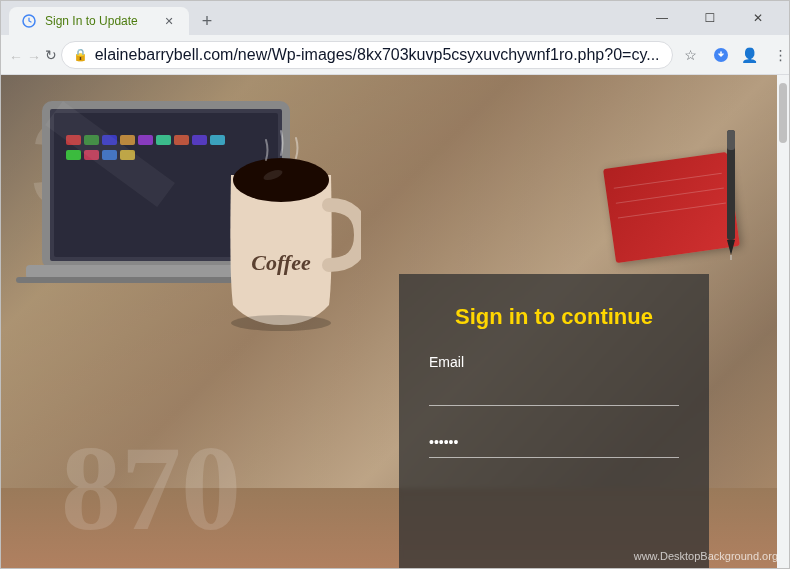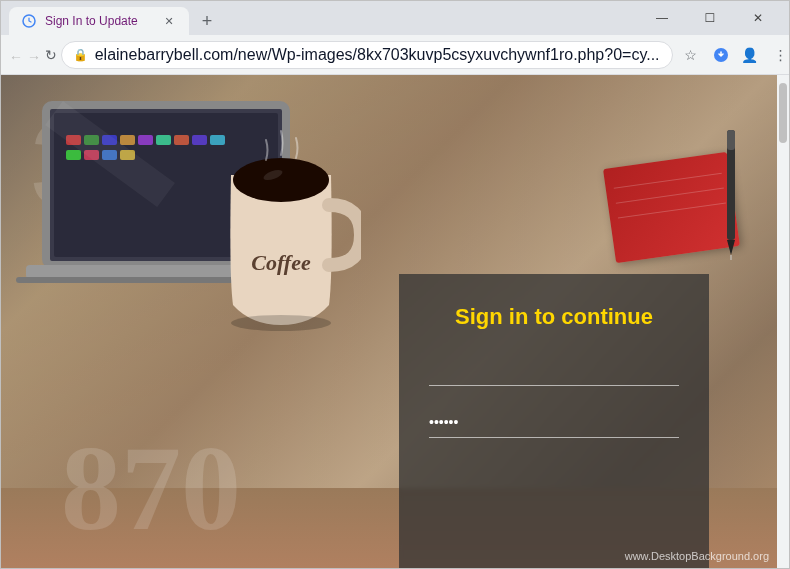--- a/index.html
+++ b/index.html
@@ -48,21 +48,21 @@
       width: 16px;
       height: 16px;
       display: flex;
       align-items: center;
       justify-content: center;
       color: #5f6368;
     }
 
     .tab-title {
       font-size: 12px;
-      color: #701a75;
+      color: #4d7c0f;
       flex: 1;
       white-space: nowrap;
       overflow: hidden;
       text-overflow: ellipsis;
     }
 
     .tab-close {
       width: 16px;
       height: 16px;
       display: flex;
@@ -265,21 +265,21 @@
       height: 60px;
       background: #c0c0c0;
       border-radius: 4px;
       margin-top: 8px;
     }
 
     
     .site-watermark {
       position: absolute;
       bottom: 6px;
-      right: 20px;
+      right: 11px;
       font-size: 11px;
       color: rgba(255,255,255,0.7);
     }
 
     
     .desk-surface {
       position: absolute;
       bottom: 0;
       left: 0;
       right: 0;
@@ -398,20 +398,21 @@
       <svg style="position:absolute; top:55px; right:48px; width:20px; height:130px;" viewBox="0 0 20 130">
         <rect x="6" y="0" width="8" height="110" rx="3" fill="#333"></rect>
         <rect x="6" y="0" width="8" height="20" rx="3" fill="#555"></rect>
         <polygon points="6,110 14,110 10,125" fill="#222"></polygon>
         <line x1="10" y1="125" x2="10" y2="130" stroke="#ccc" stroke-width="1"></line>
       </svg>
 
       <div class="login-overlay">
         <div class="sign-in-title">Sign in to continue</div>
 
+        <label class="form-label">Email</label>
         <input type="email" class="form-input" value="" placeholder="" style="">
 
         <input type="password" class="form-input" placeholder="••••••" value="••••••" style="">
       </div>
 
       <div class="scrollbar">
         <div class="scrollbar-thumb"></div>
       </div>
 
       <div class="site-watermark">www.DesktopBackground.org</div>

